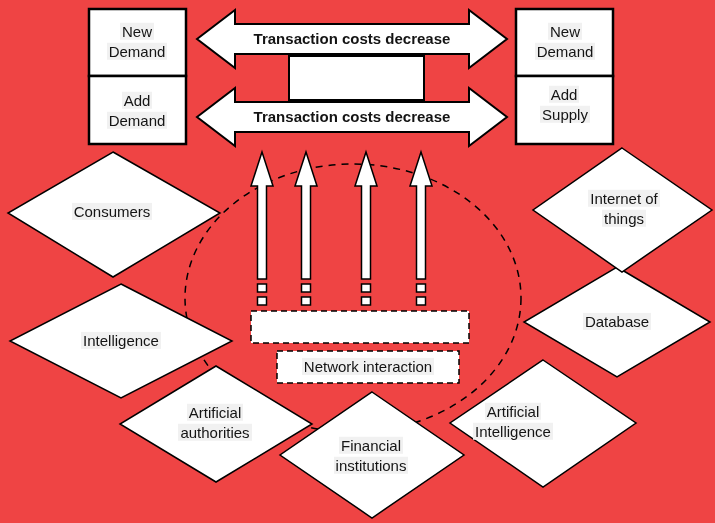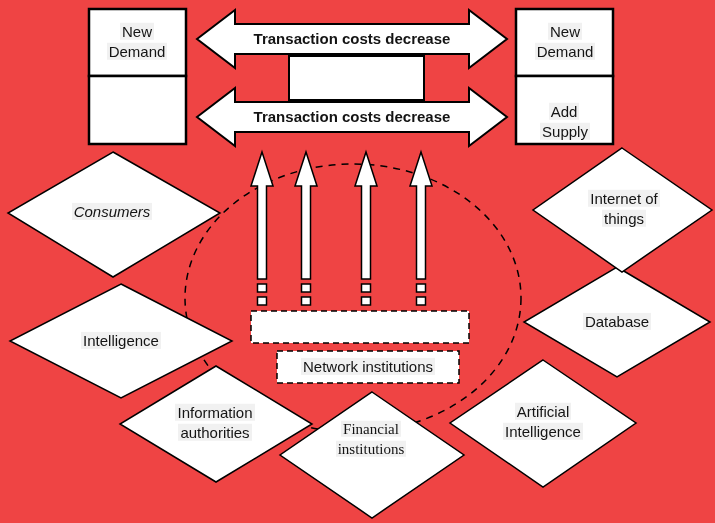--- a/index.html
+++ b/index.html
@@ -60,29 +60,30 @@
 
     <g fill="#fff" stroke="#000" stroke-width="2.5">
       <rect x="89" y="9" width="97" height="67"></rect>
       <rect x="89" y="76" width="97" height="68"></rect>
       <rect x="516" y="9" width="97" height="67"></rect>
       <rect x="516" y="76" width="97" height="68"></rect>
     </g>
   </svg>
 
   <div class="lbl" style="left:137px;top:42px;width:80px;"><span>New Demand</span></div>
+  <div class="lbl" style="left:137px;top:111px;width:80px;"><span>Add Demand</span></div>
   <div class="lbl" style="left:565px;top:42px;width:80px;"><span>New Demand</span></div>
-  <div class="lbl" style="left:565px;top:122px;width:80px;"><span>Add Supply</span></div>
+  <div class="lbl" style="left:565px;top:105px;width:80px;"><span>Add Supply</span></div>
 
   <div class="lbl plain" style="left:352px;top:39px;width:260px;"><span>Transaction costs decrease</span></div>
   <div class="lbl plain" style="left:352px;top:117px;width:260px;"><span>Transaction costs decrease</span></div>
 
-  <div class="lbl" style="left:368px;top:367px;width:190px;"><span>Network institutions</span></div>
+  <div class="lbl" style="left:368px;top:367px;width:190px;"><span>Network interaction</span></div>
 
-  <div class="lbl" style="left:112px;top:212px;width:130px;font-style:italic;"><span>Consumers</span></div>
+  <div class="lbl" style="left:112px;top:212px;width:130px;"><span>Consumers</span></div>
   <div class="lbl" style="left:121px;top:341px;width:140px;"><span>Intelligence</span></div>
-  <div class="lbl" style="left:215px;top:423px;width:100px;"><span>Information authorities</span></div>
-  <div class="lbl" style="left:371px;top:439px;width:100px;font-family:Liberation Serif, serif;"><span>Financial institutions</span></div>
-  <div class="lbl" style="left:543px;top:422px;width:100px;"><span>Artificial Intelligence</span></div>
+  <div class="lbl" style="left:215px;top:423px;width:100px;"><span>Artificial authorities</span></div>
+  <div class="lbl" style="left:371px;top:456px;width:100px;"><span>Financial institutions</span></div>
+  <div class="lbl" style="left:513px;top:422px;width:100px;"><span>Artificial Intelligence</span></div>
   <div class="lbl" style="left:617px;top:322px;width:110px;"><span>Database</span></div>
   <div class="lbl" style="left:624px;top:209px;width:80px;"><span>Internet of things</span></div>
 
 </div>
 
 </body></html>

